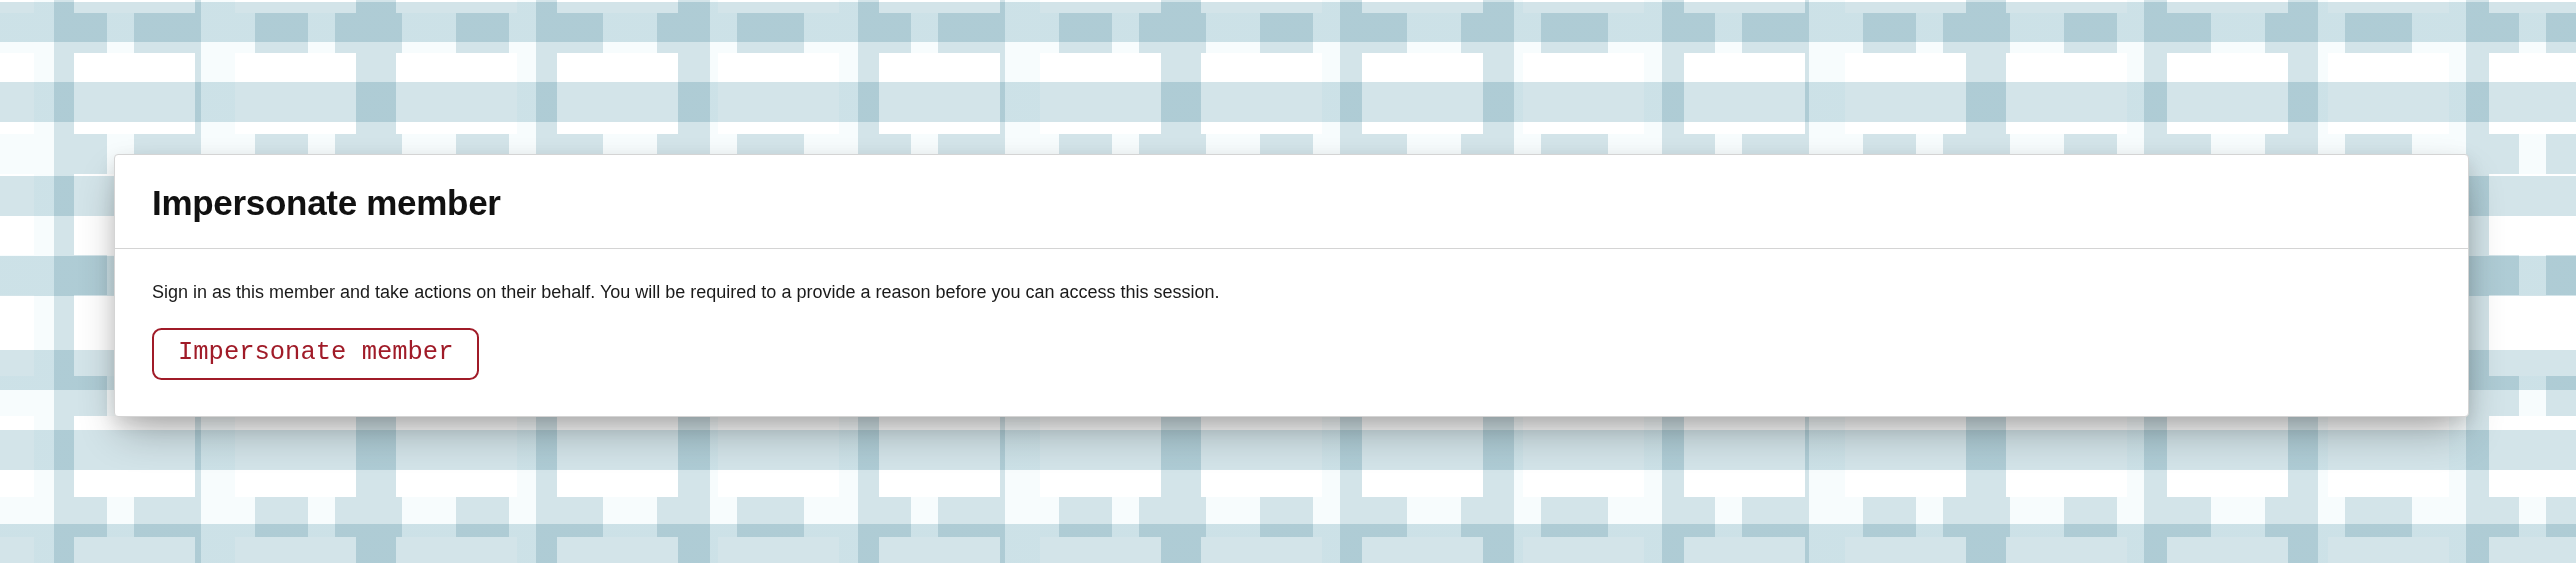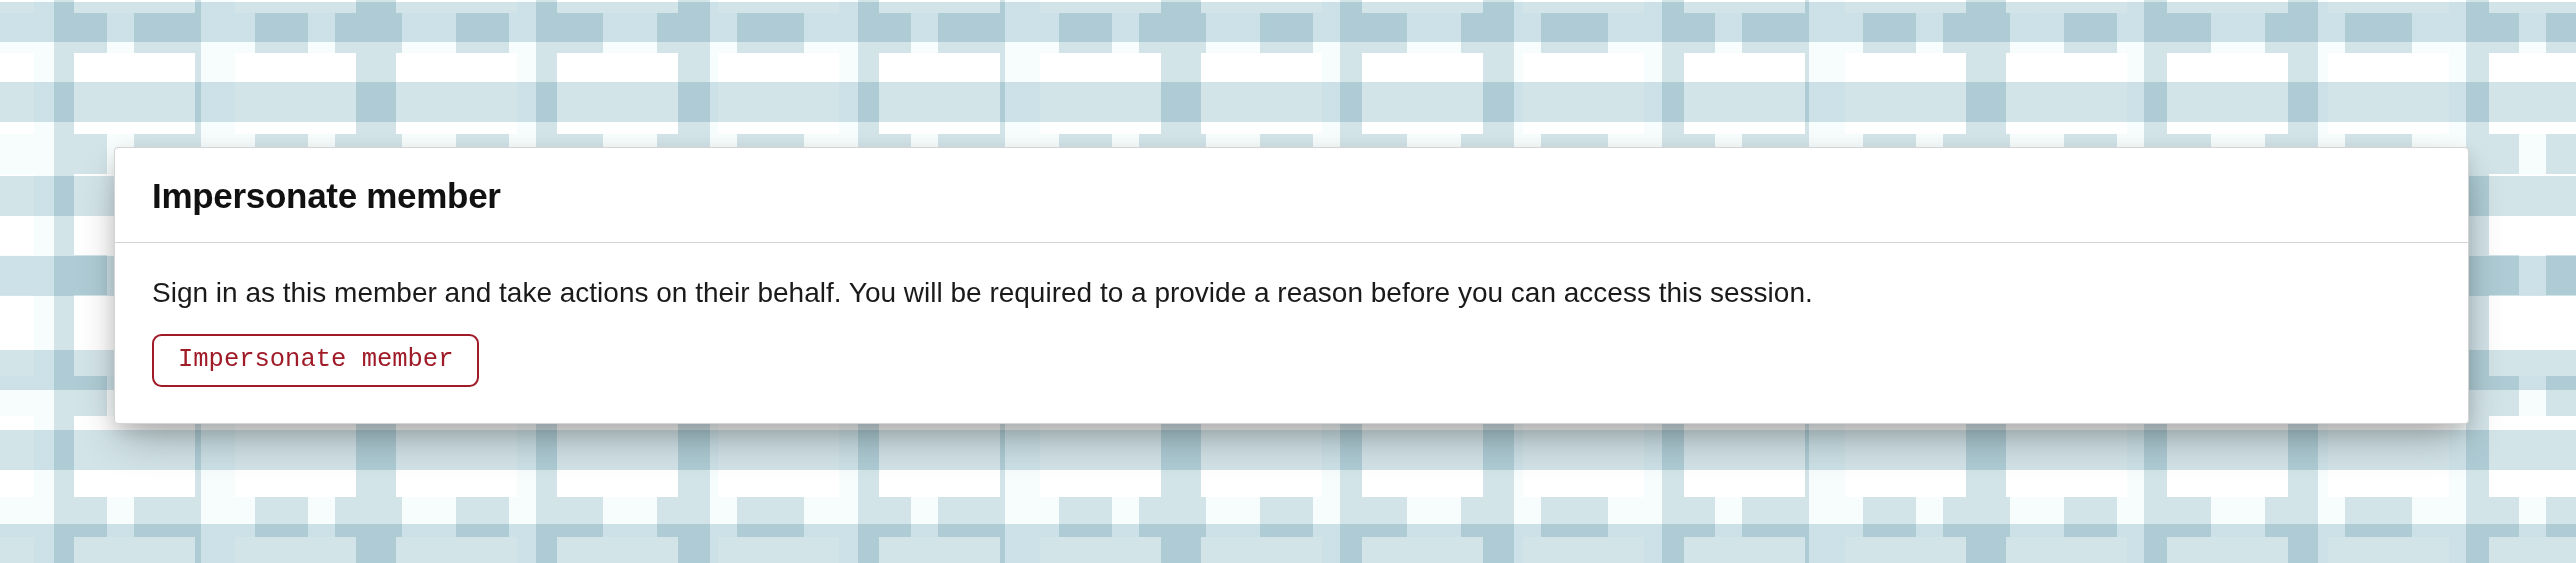--- a/index.html
+++ b/index.html
@@ -76,21 +76,21 @@
     color: var(--text-primary);
     letter-spacing: -0.3px;
   }
 
   .panel-body {
     padding: 31px 37px 36px 37px;
   }
 
   .description {
     margin: 0 0 23px 0;
-    font-size: 28px;
+    font-size: 18px;
     line-height: 1.35;
     color: var(--text-body);
     font-weight: 400;
   }
 
   .btn-danger-outline {
     display: inline-block;
     border: 2px solid var(--danger);
     color: var(--danger);
     background: var(--panel-bg);

